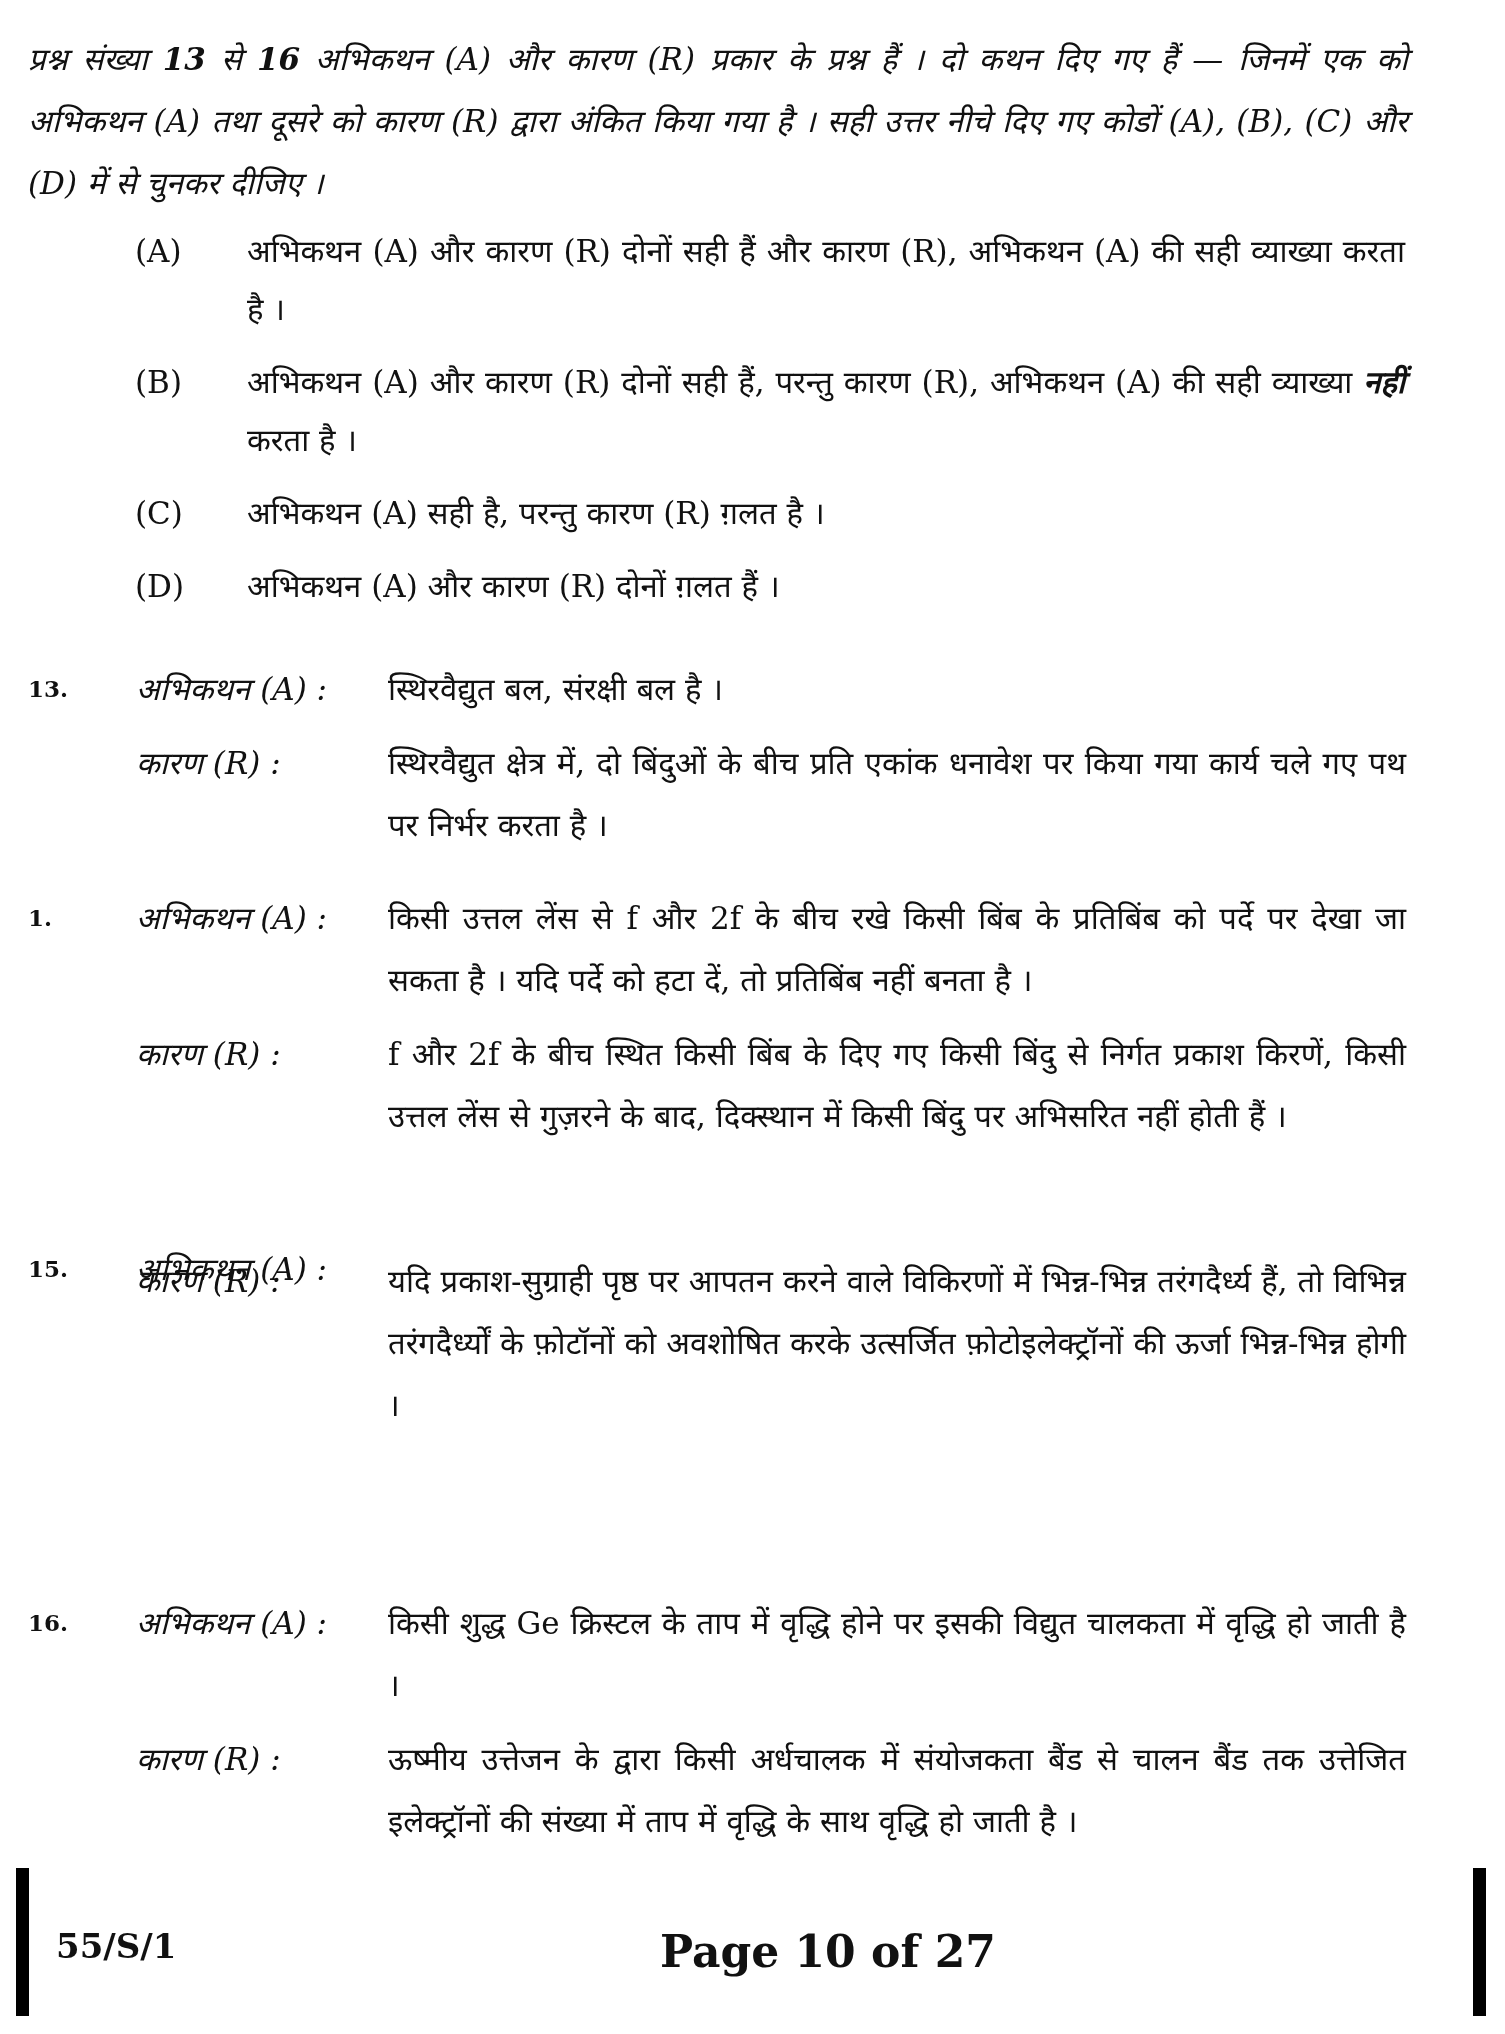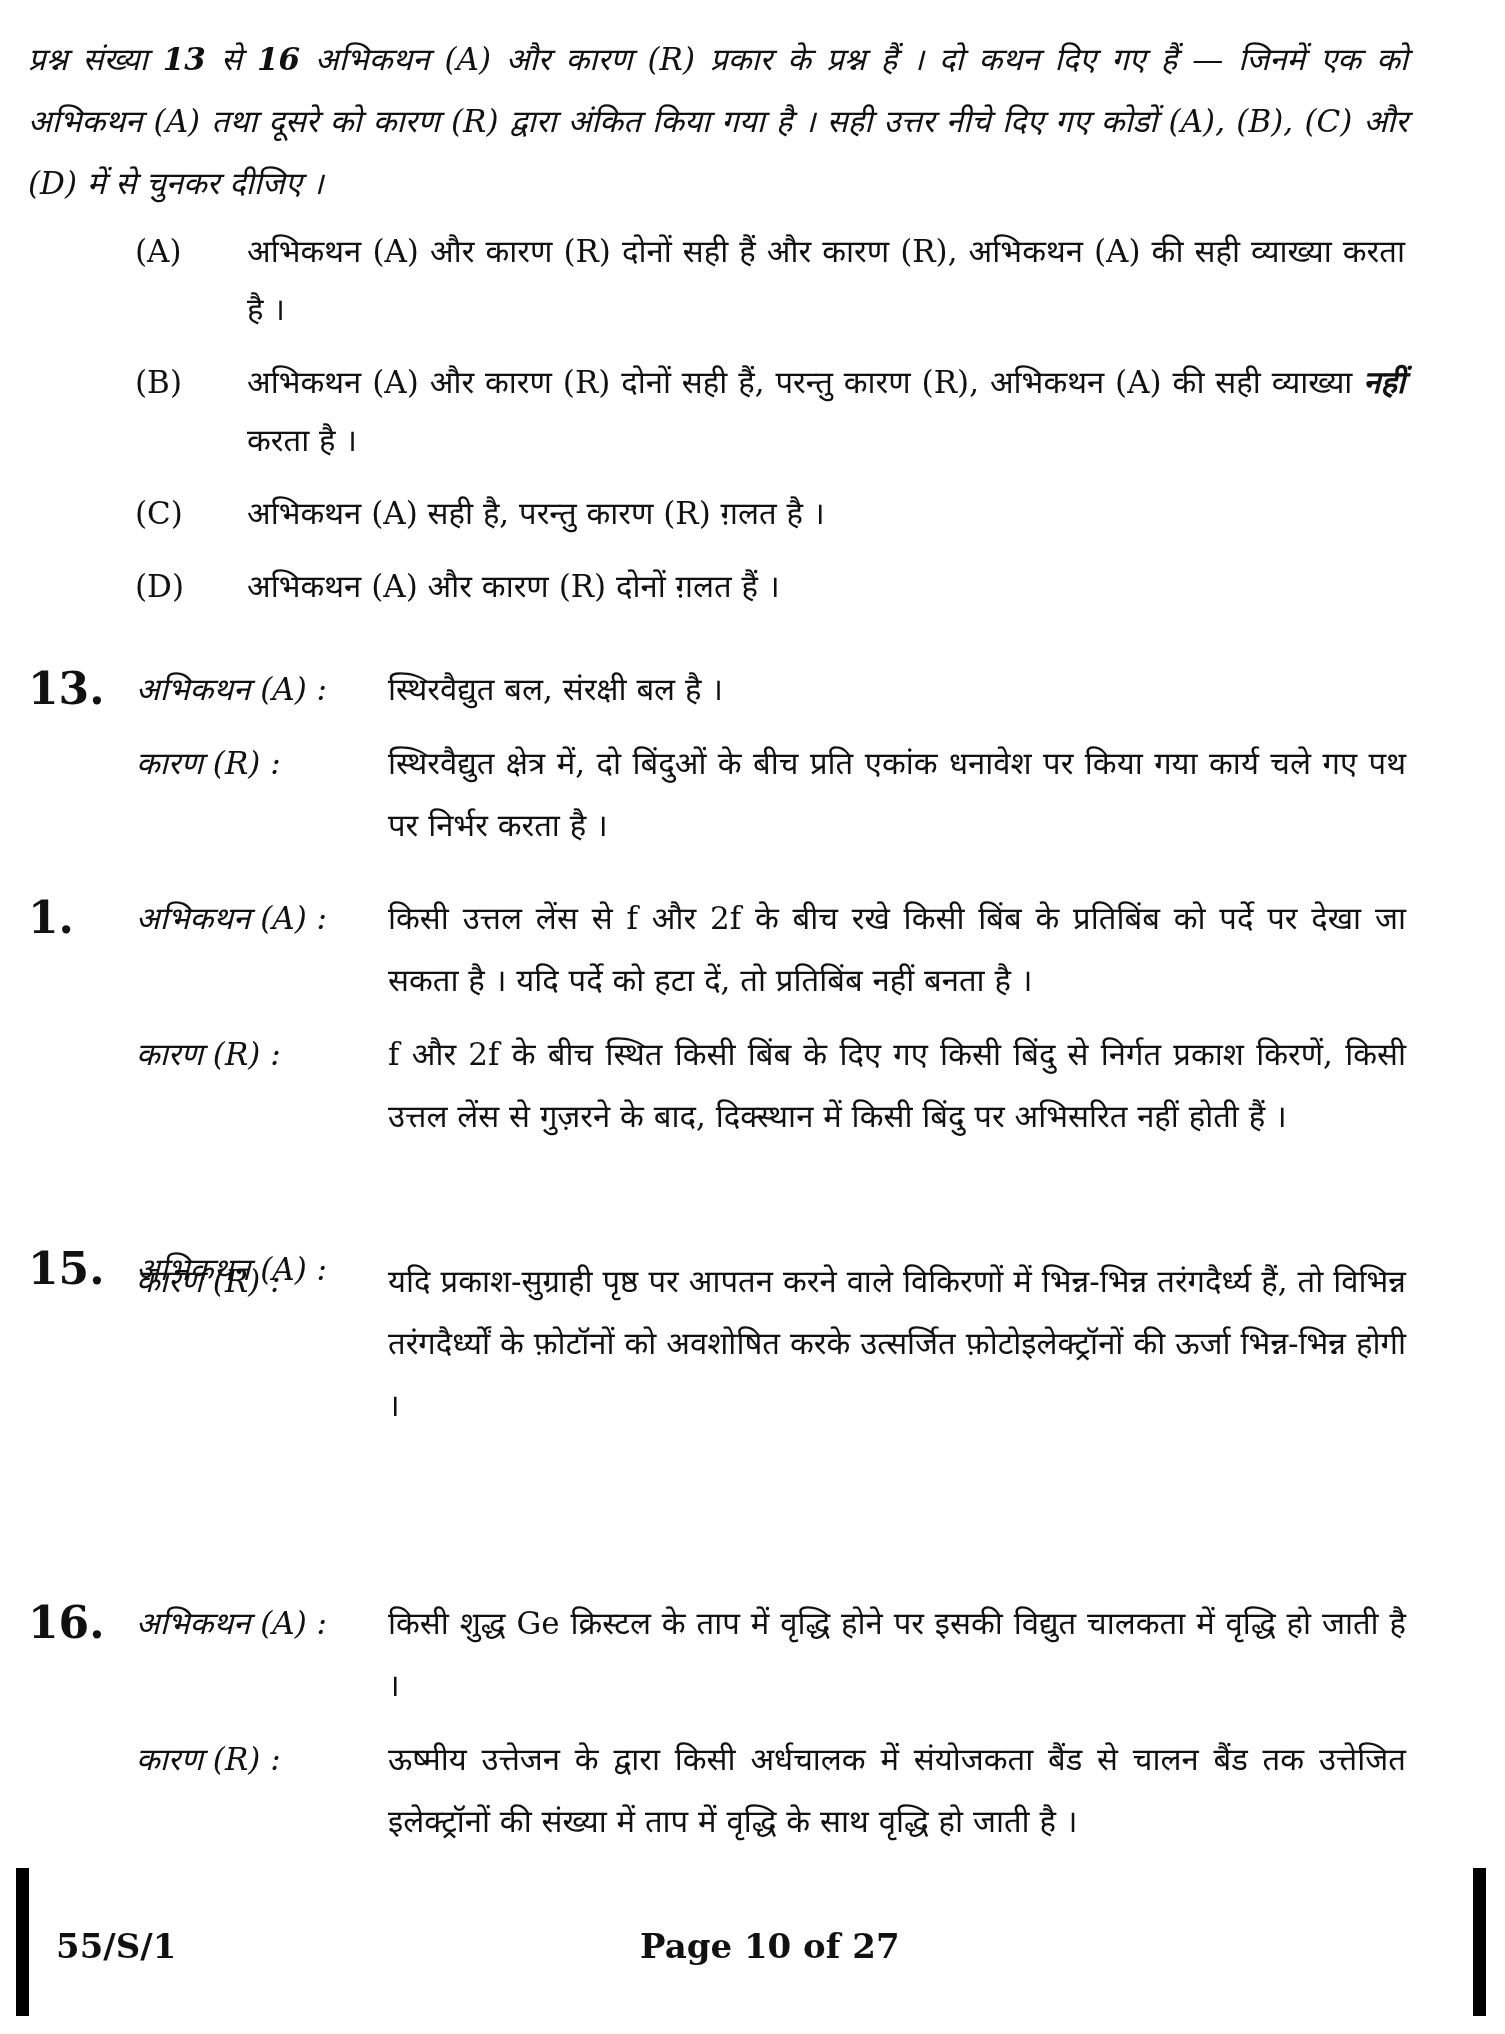--- a/index.html
+++ b/index.html
@@ -18,33 +18,33 @@
   .opt {
     position: absolute; left: 135px; width: 1270px;
     font-size: 31px; line-height: 58px;
   }
   .opt .lbl { position: absolute; left: 0; top: 0; width: 80px; }
   .opt .txt { margin-left: 112px; text-align: justify; }
   .q {
     position: absolute; left: 28px; width: 1378px;
     font-size: 31px; line-height: 62px;
   }
-  .q .num { position: absolute; left: 0; top: 0; font-weight: bold; font-size: 44px; }
+  .q .num { position: absolute; left: 0; top: 0; font-weight: bold; font-size: 23px; }
   .q .row { position: relative; }
   .q .row + .row { margin-top: 12px; }
   .q .rlbl { position: absolute; left: 108px; top: 0; font-style: italic; }
   .q .rtxt { margin-left: 360px; text-align: justify; text-align-last: left; }
   .footer {
     position: absolute; left: 0; top: 1868px; width: 1505px; height: 150px;
   }
   .bar { position: absolute; top: 0; width: 13px; height: 148px; background: #000; }
   .bar.left { left: 16px; }
   .bar.right { left: 1473px; }
   .code { position: absolute; left: 56px; top: 58px; font-weight: bold; font-size: 34px; }
-  .pageno { position: absolute; left: 640px; top: 58px; font-weight: bold; font-size: 34px; }
+  .pageno { position: absolute; left: 660px; top: 58px; font-weight: bold; font-size: 44px; }
   .strong-i { font-weight: bold; font-style: italic; }
 </style>
 </head>
 <body>
 
 <div class="page">
 
   <div class="intro"><span>प्रश्न संख्या </span><b>13</b><span> से </span><b>16</b><span> अभिकथन (A) और कारण (R) प्रकार के प्रश्न हैं । दो कथन दिए गए हैं — जिनमें एक को अभिकथन (A) तथा दूसरे को कारण (R) द्वारा अंकित किया गया है । सही उत्तर नीचे दिए गए कोडों (A), (B), (C) और (D) में से चुनकर दीजिए ।</span></div>
 
   <div class="opt" style="top:222px;">

